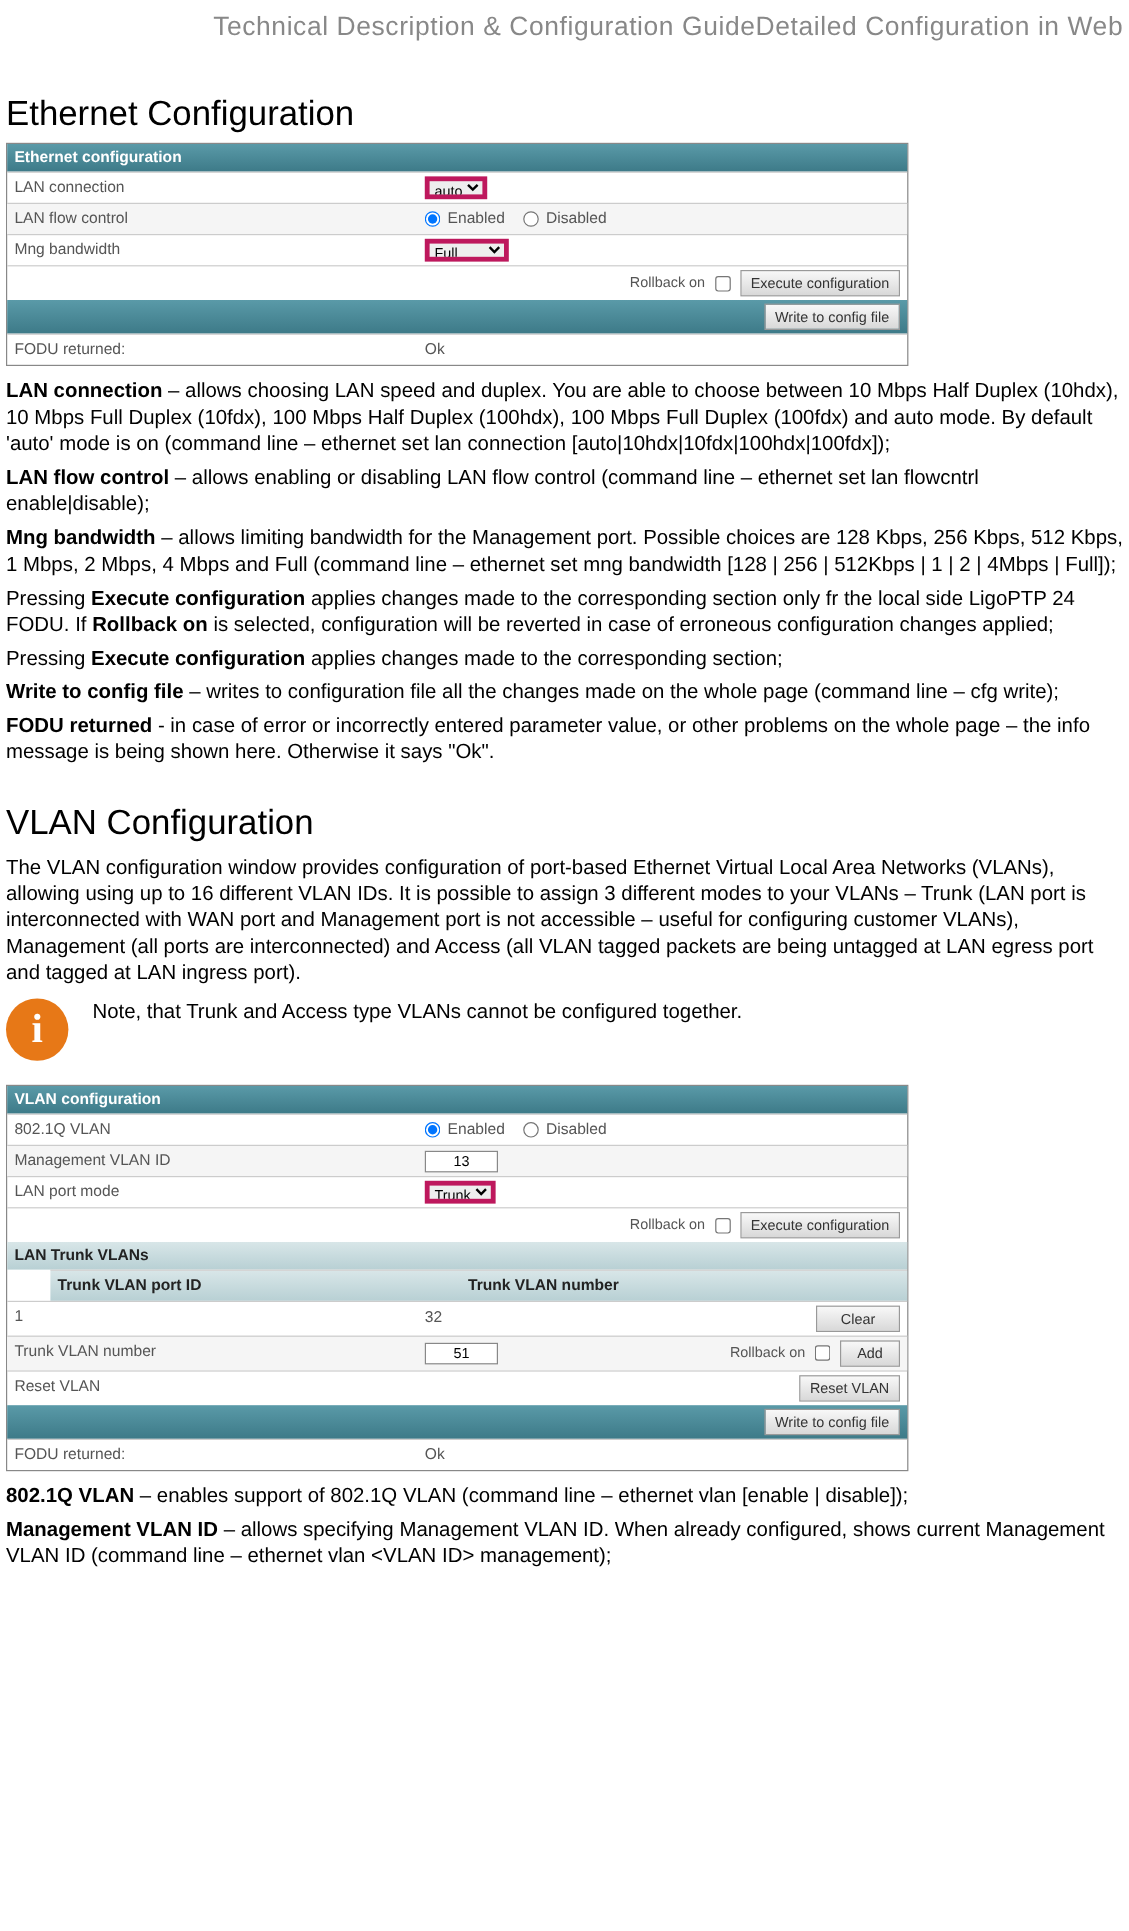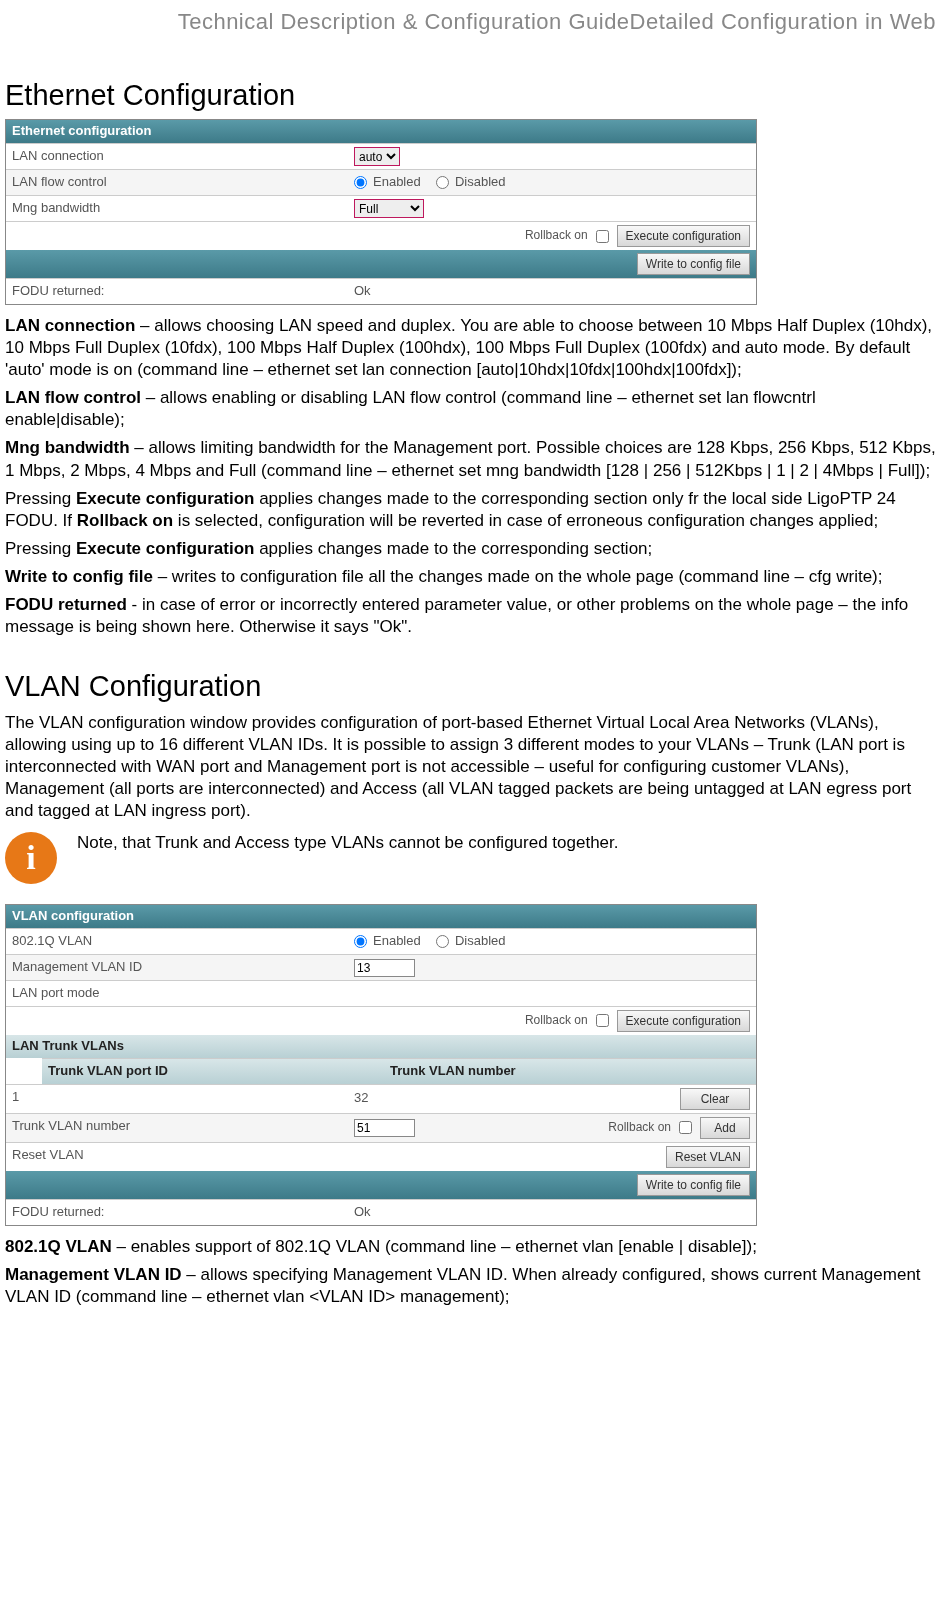--- a/index.html
+++ b/index.html
@@ -56,22 +56,22 @@
     color: #555;
   }
   .cfg-val {
     flex: 1;
     padding: 3px 6px;
     color: #555;
     display: flex;
     align-items: center;
     gap: 4px;
   }
-  select.fake { font-size:12px; padding:0; border:1px solid #be185d; background:#eee; height:19px; }
-  input.fake-text { font-size:12px; width:55px; border:1px solid #888; height:16px; padding:0 2px; }
+  select.fake { font-size:12px; padding:0; border:4px solid #be185d; background:#eee; height:19px; }
+  input.fake-text { font-size:12px; width:55px; border:1px solid #888; height:16px; padding:0 2px;text-align:center; }
   input.fake-radio { margin:0 2px 0 0; }
   input.fake-check { margin:0 4px 0 4px; }
   button.fake-btn {
     font-size: 12px;
     padding: 1px 8px;
     border: 1px solid #999;
     background: linear-gradient(#f8f8f8,#d8d8d8);
     color: #333;
     cursor: pointer;
     height: 22px;
@@ -174,20 +174,23 @@
     </div>
   </div>
   <div class="cfg-row alt">
     <div class="cfg-label">Management VLAN ID</div>
     <div class="cfg-val">
       <input class="fake-text" value="13" style="">
     </div>
   </div>
   <div class="cfg-row">
     <div class="cfg-label">LAN port mode</div>
+    <div class="cfg-val">
+      <select class="fake"><option>Trunk</option></select>
+    </div>
   </div>
   <div class="right-row alt">
     <span class="rtxt">Rollback on</span>
     <input type="checkbox" class="fake-check" style="">
     <button class="fake-btn">Execute configuration</button>
   </div>
   <div class="cfg-sub">LAN Trunk VLANs</div>
   <div class="cfg-row" style="background:linear-gradient(#d8e6e8, #b8d0d4);margin-left:36px;">
     <div class="cfg-label" style="color:#222;font-weight:bold">Trunk VLAN port ID</div>
     <div class="cfg-val" style="color:#222;font-weight:bold">Trunk VLAN number</div>

